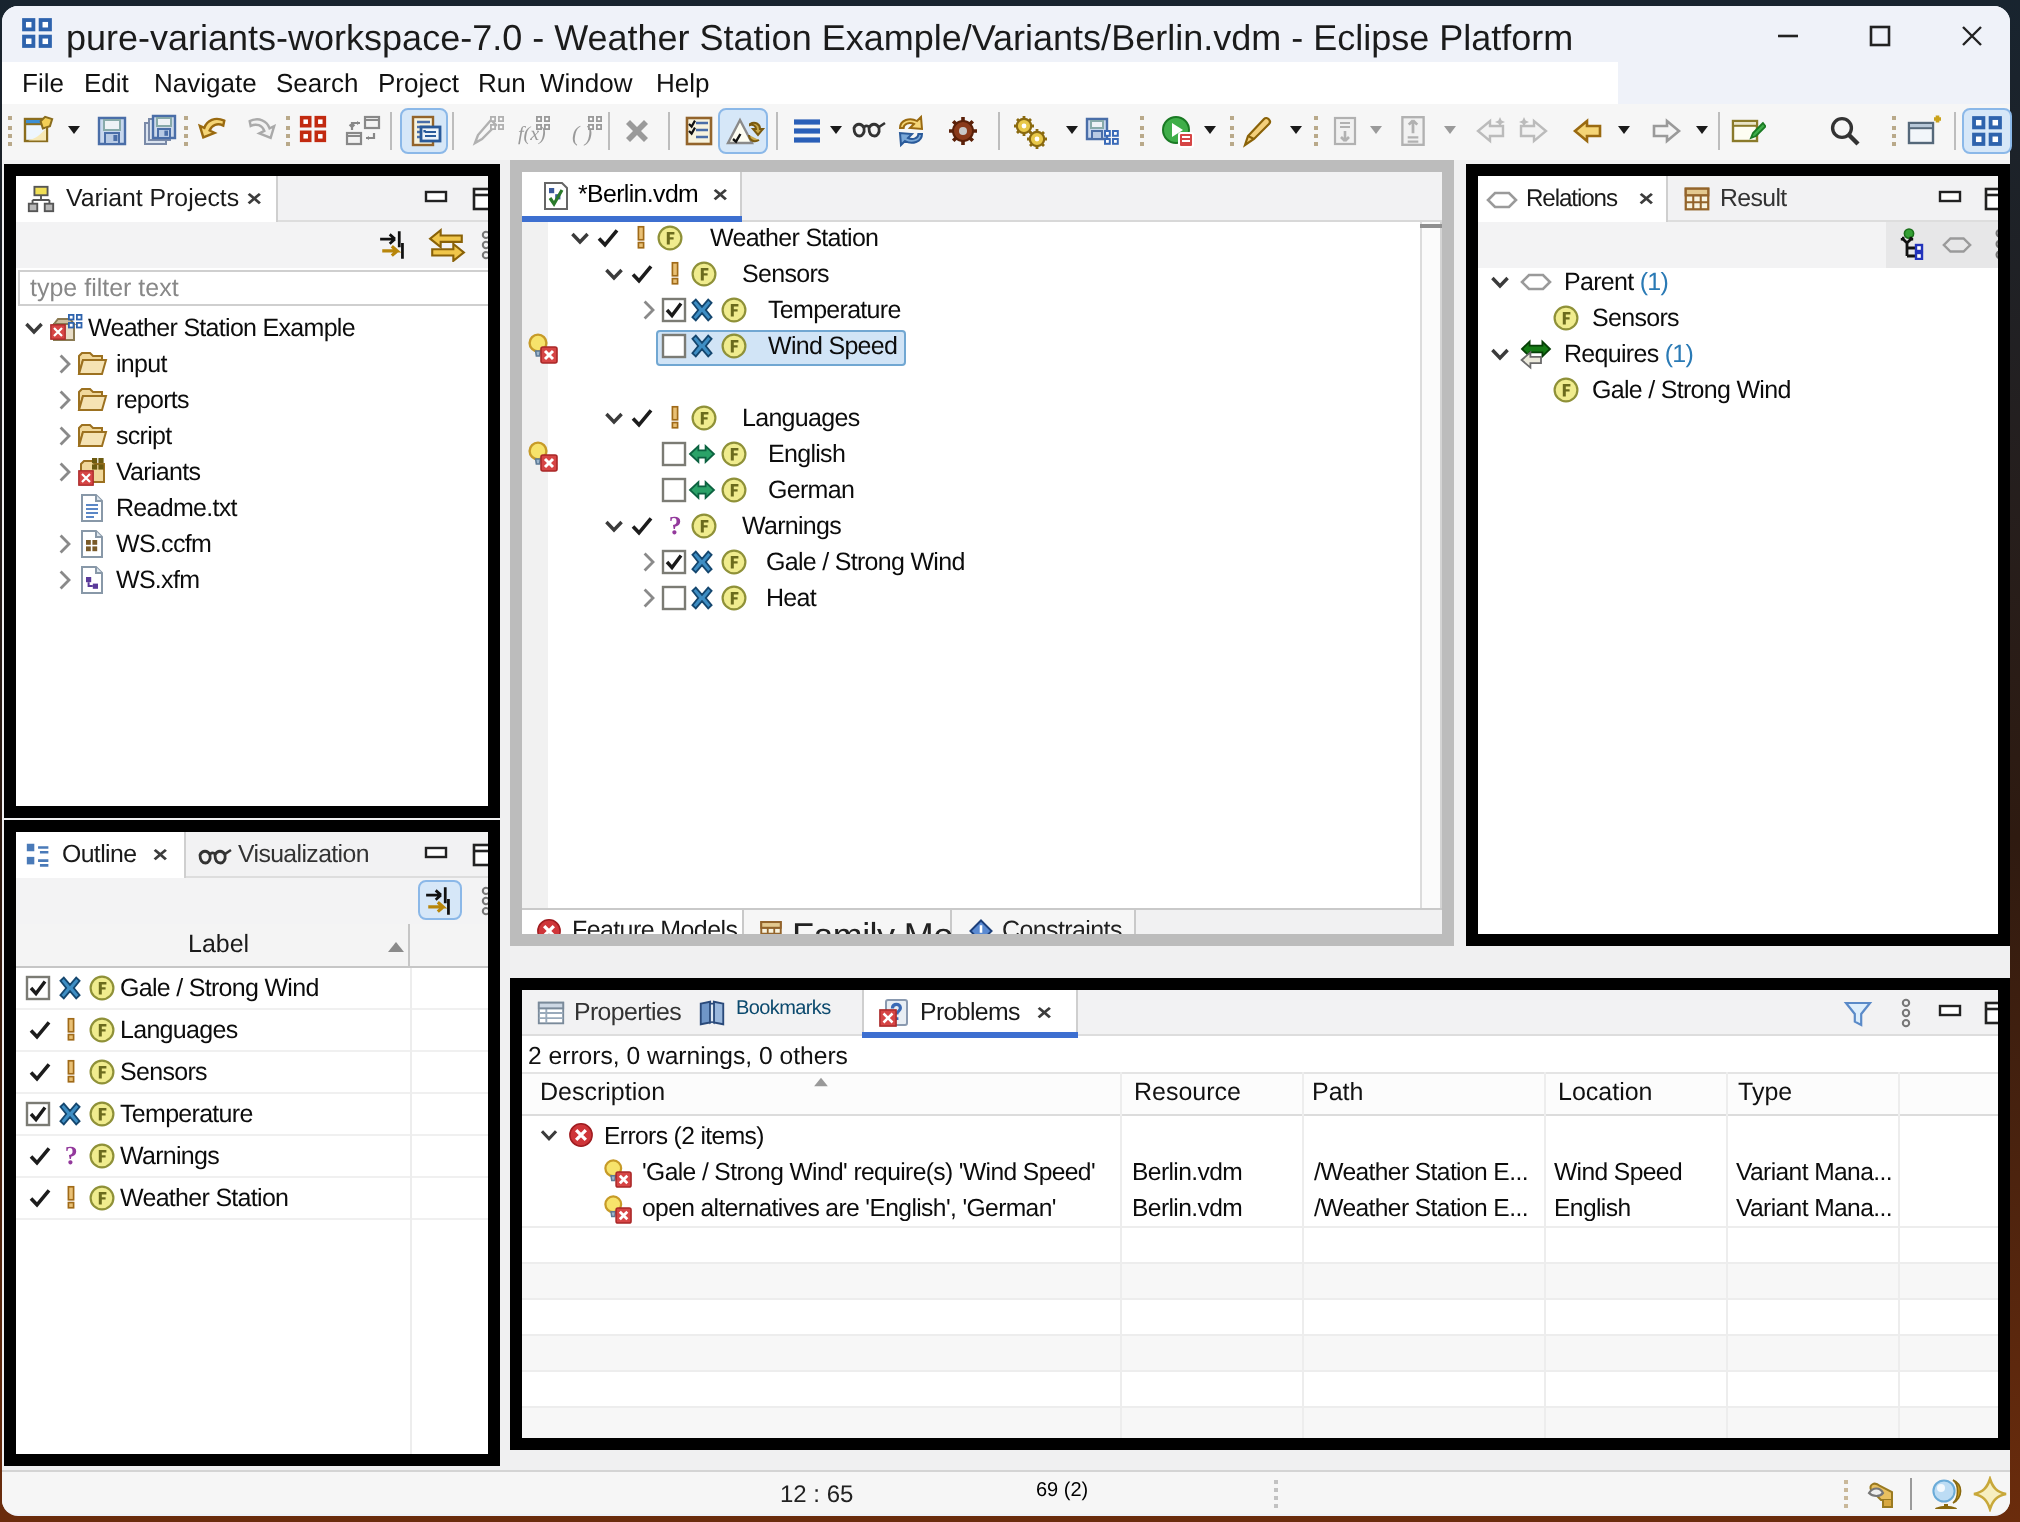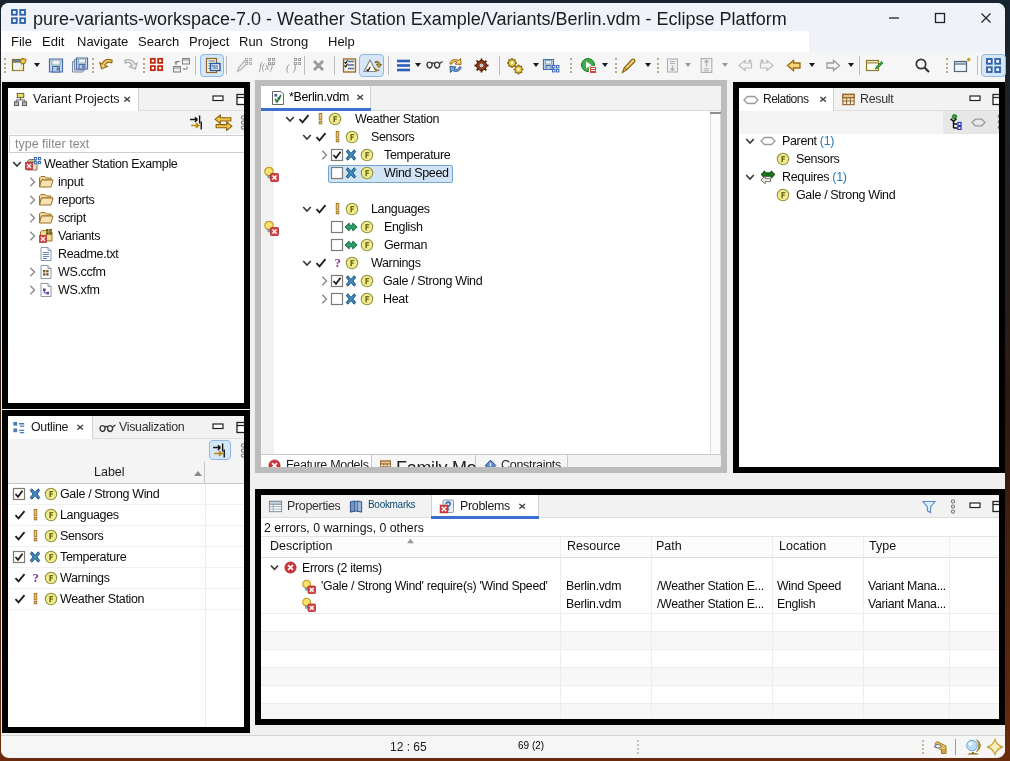--- a/index.html
+++ b/index.html
@@ -258,21 +258,21 @@
       <path d="M4.5 4.5 L13.5 13.5 M13.5 4.5 L4.5 13.5" stroke="#222" stroke-width="1.2"></path>
     </svg>
 </div>
 <div id="menubar">
  <span class="menuitem" style="left:10px">File</span>
  <span class="menuitem" style="left:41px">Edit</span>
  <span class="menuitem" style="left:76px">Navigate</span>
  <span class="menuitem" style="left:137px">Search</span>
  <span class="menuitem" style="left:188px">Project</span>
  <span class="menuitem" style="left:238px">Run</span>
- <span class="menuitem" style="left:269px">Strong</span>
+ <span class="menuitem" style="left:269px">Window</span>
  <span class="menuitem" style="left:327px">Help</span>
 </div>
 <div id="toolbar">
 <span class="grip" style="left:3px"></span>
 <svg class="tbi" style="left:10px" width="17" height="17" viewBox="0 0 17 17">
       <rect x="1.5" y="2.5" width="11" height="11" fill="#eef6fd" stroke="#8a6d1e" stroke-width="1.2"></rect>
       <rect x="1.5" y="2.5" width="11" height="2.6" fill="#3c8fd4" stroke="#8a6d1e" stroke-width="1"></rect>
       <path d="M13 1 L14.7 4.3 L13 7.6 L9.7 5.9 L9.7 2.7 Z" fill="#f3cf56" stroke="#8a6d1e" stroke-width="1" transform="rotate(45 12.2 4.3)"></path>
       <path d="M12 7 C9 11 6 12.5 3 13.2 L12 13.2 Z" fill="#f7e9b6"></path>
     </svg>
@@ -1030,20 +1030,21 @@
   <span class="abs" style="left:60px">'Gale / Strong Wind' require(s) 'Wind Speed'</span>
   <span class="abs" style="left:305px">Berlin.vdm</span>
   <span class="abs" style="left:396px">/Weather Station E...</span>
   <span class="abs" style="left:516px">Wind Speed</span>
   <span class="abs" style="left:607px">Variant Mana...</span>
     </div>
  <div class="prow" style="top:100px">
   <svg class="ia" style="left:40px" width="15" height="15" viewBox="0 0 16 16">
         <use href="#s-bulb"></use>
       </svg>
+  <span class="abs" style="left:60px">open alternatives are 'English', 'German'</span>
   <span class="abs" style="left:305px">Berlin.vdm</span>
   <span class="abs" style="left:396px">/Weather Station E...</span>
   <span class="abs" style="left:516px">English</span>
   <span class="abs" style="left:607px">Variant Mana...</span>
     </div>
  <div class="gline" style="left:0;top:118px;width:751px;height:1px"></div>
  <div class="abs" style="left:0;top:136px;width:751px;height:18px;background:#f7f7f7"></div>
  <div class="gline" style="left:0;top:136px;width:751px;height:1px"></div>
  <div class="gline" style="left:0;top:154px;width:751px;height:1px"></div>
  <div class="abs" style="left:0;top:172px;width:751px;height:18px;background:#f7f7f7"></div>

